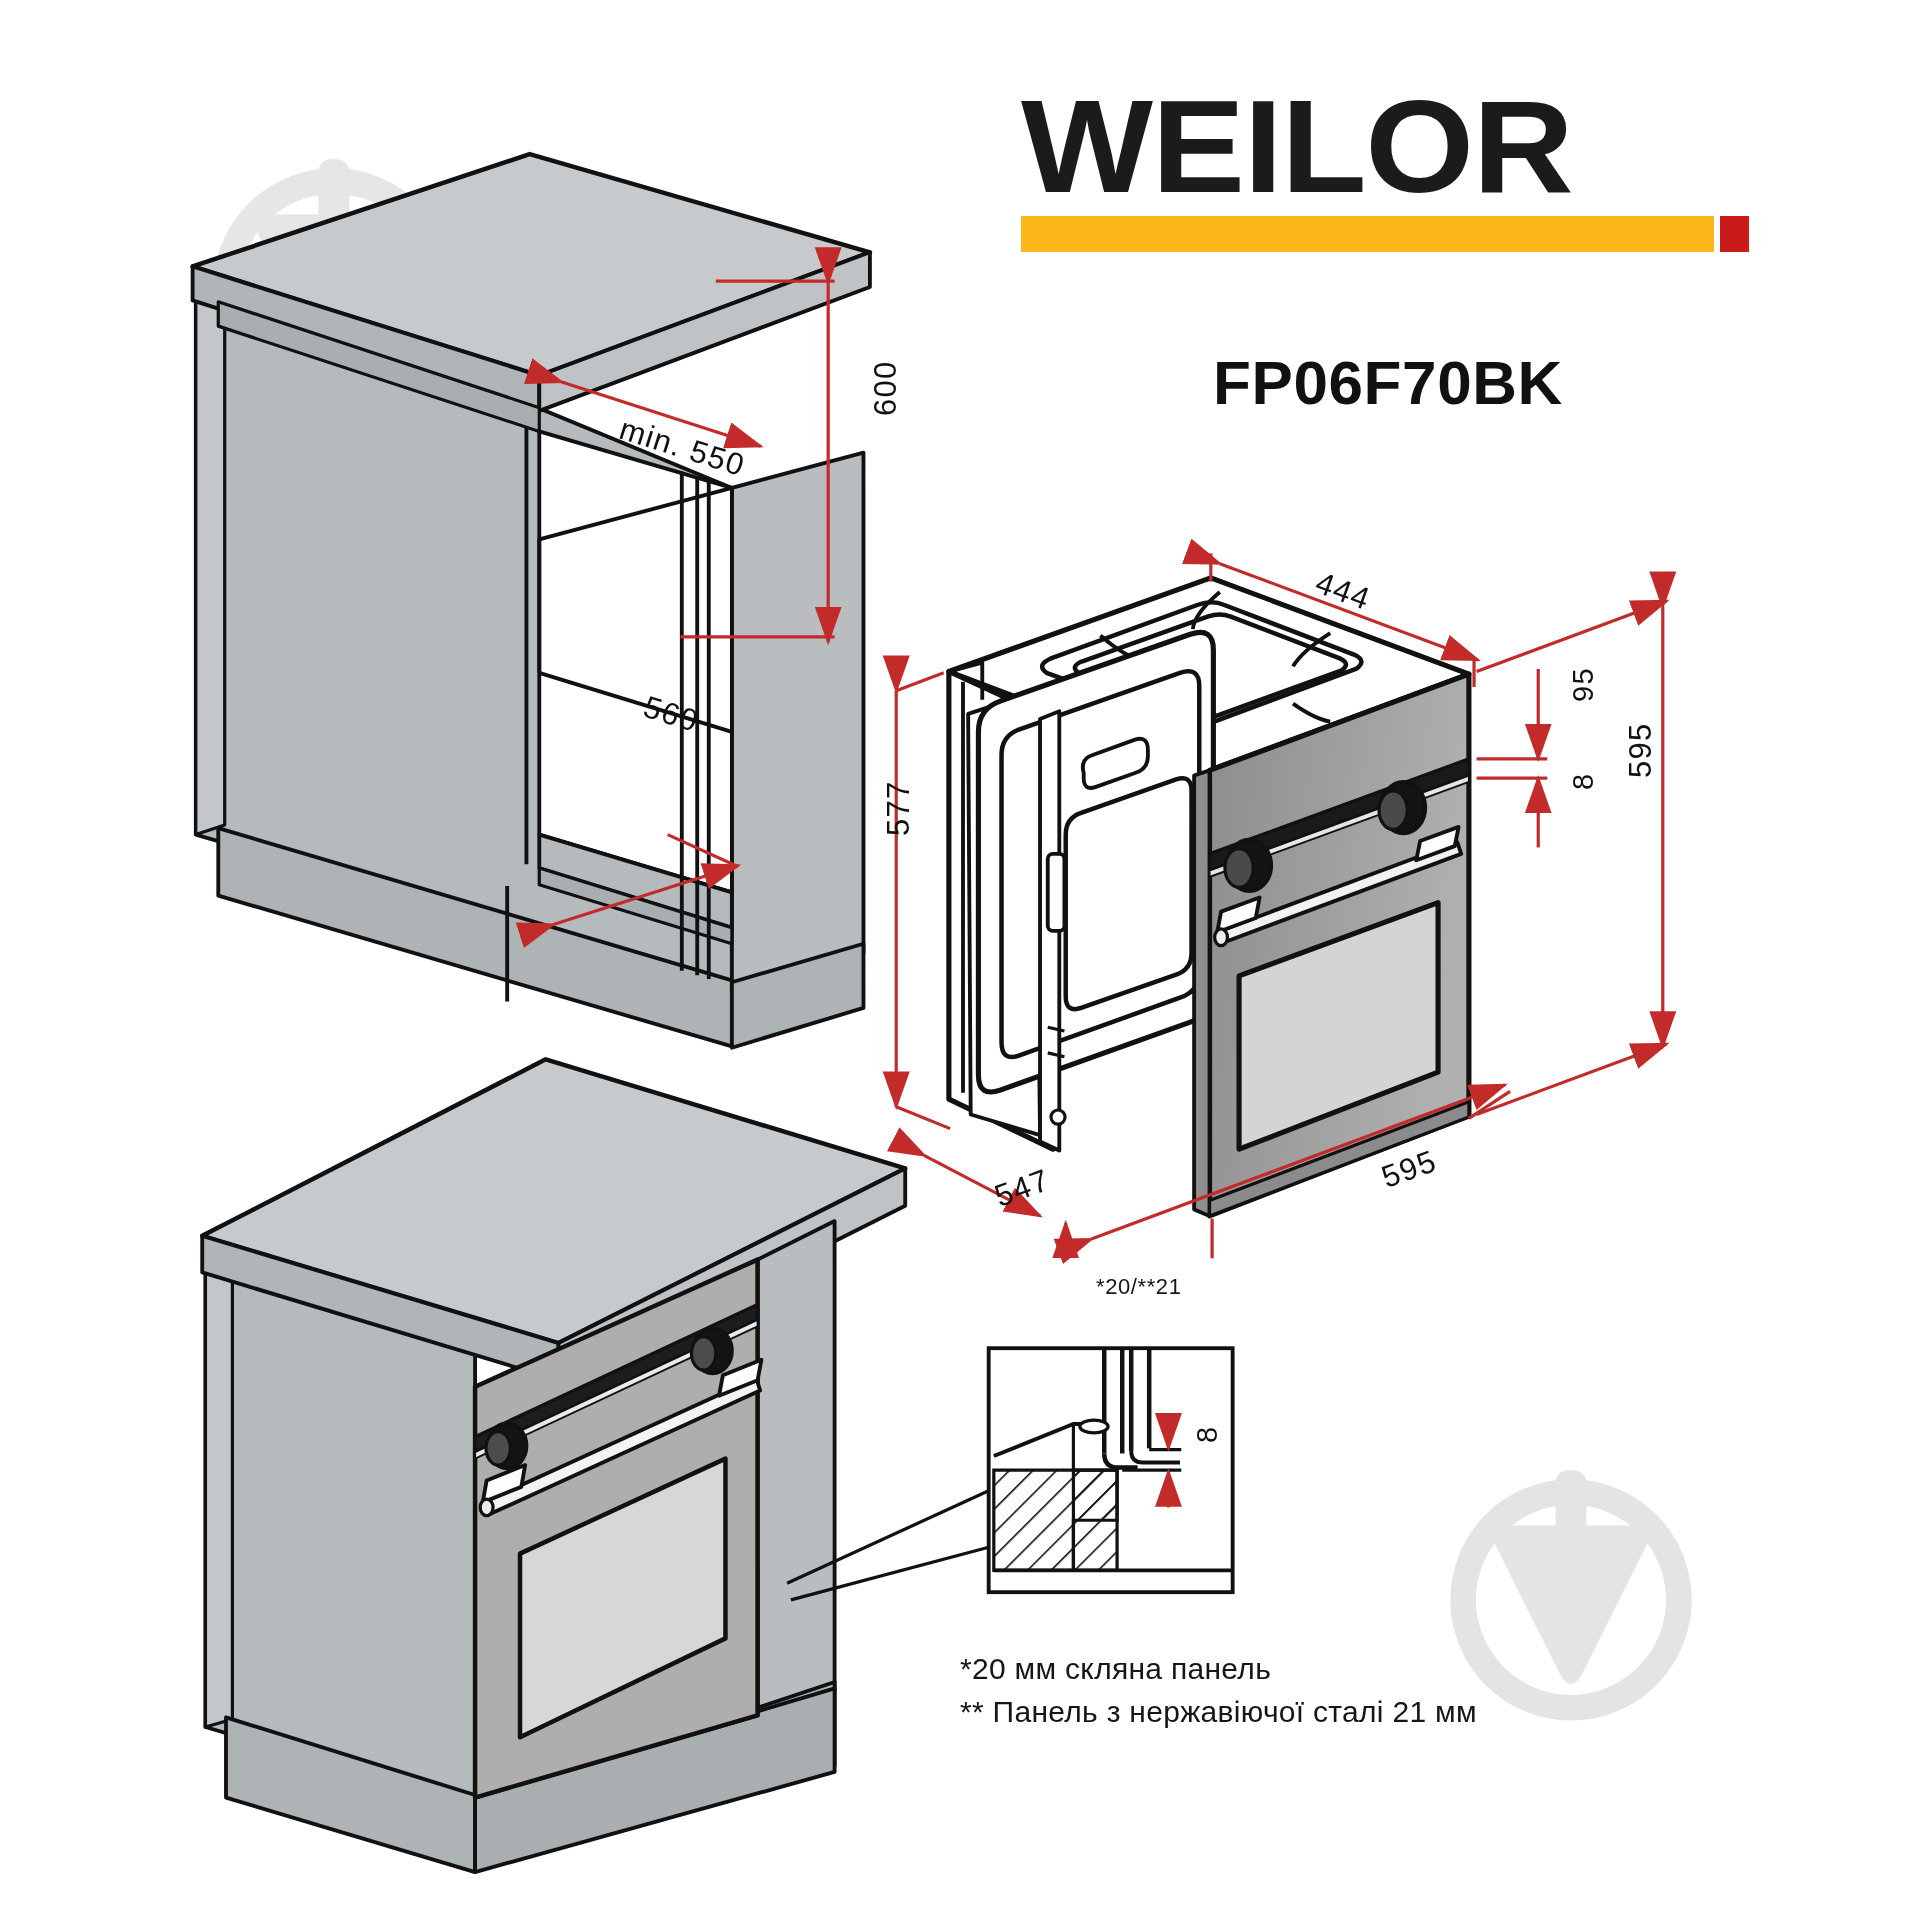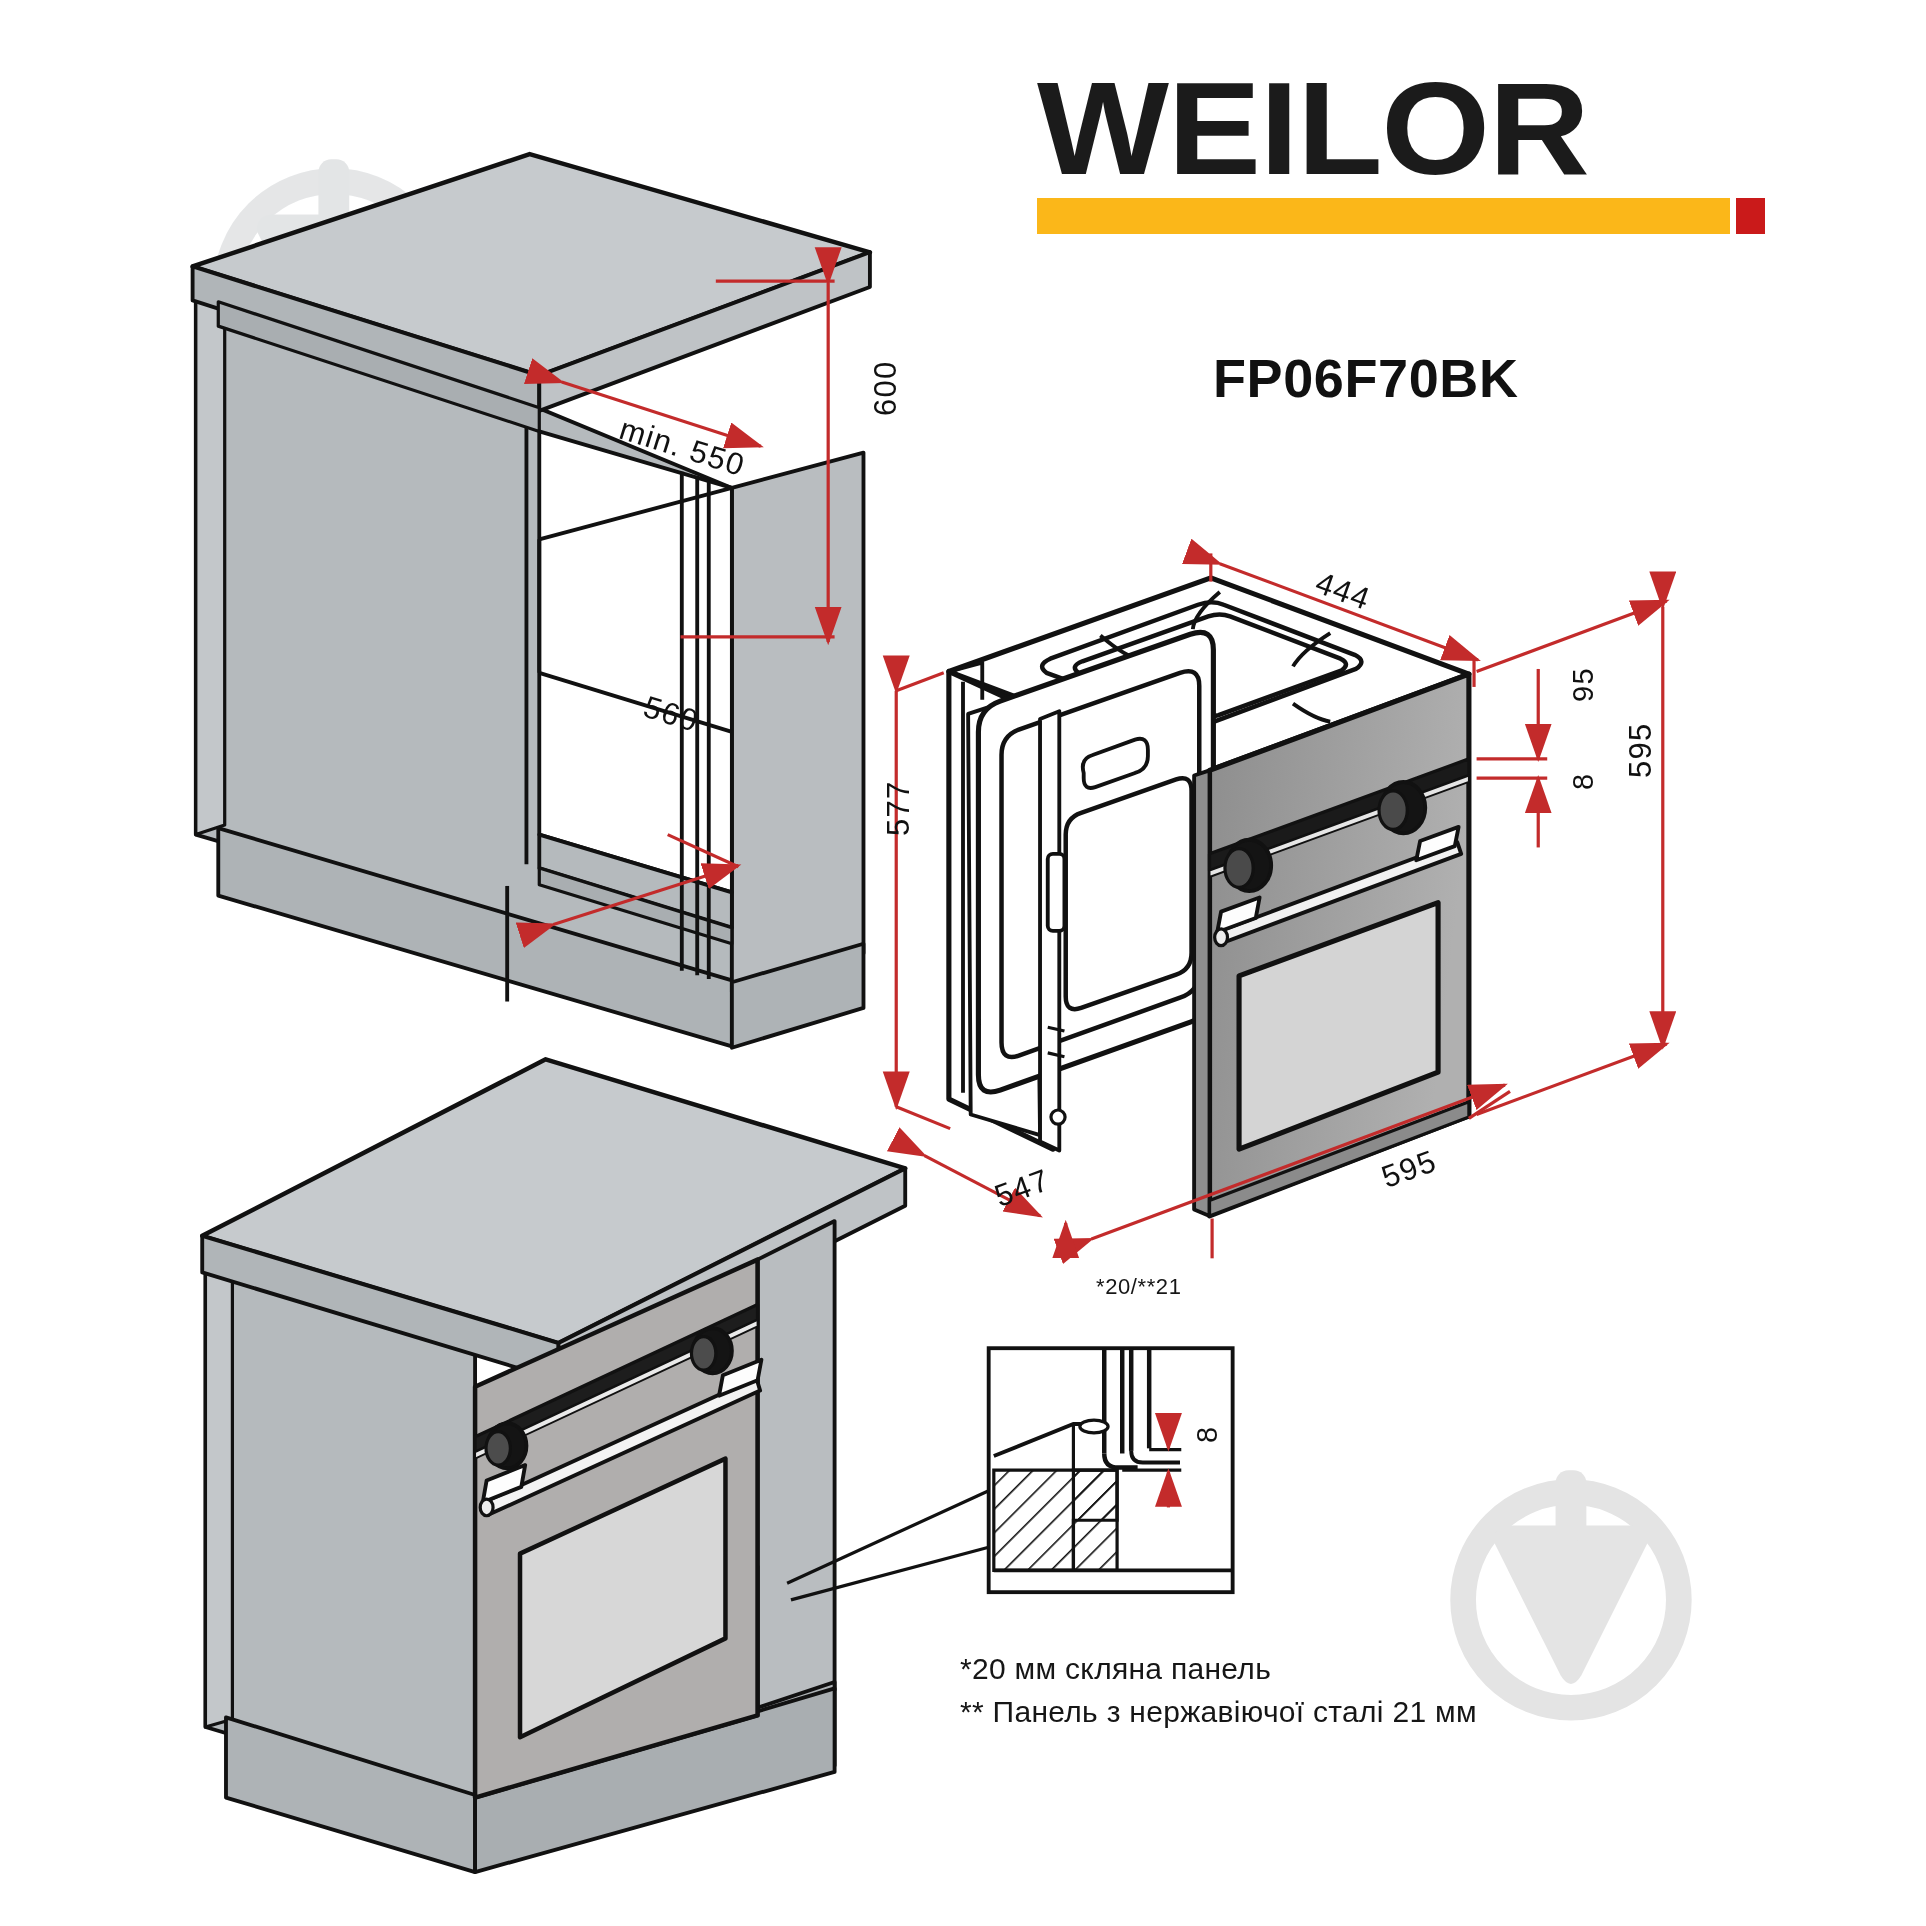--- a/index.html
+++ b/index.html
@@ -2,29 +2,29 @@
 <html style="font-size:10.3px"><head>
 <meta charset="utf-8">
 <style>
   html,body{margin:0;padding:0;background:#fff;}
   body{width:1926px;height:1926px;position:relative;overflow:hidden;
        font-family:"Liberation Sans","DejaVu Sans",sans-serif;}
   .stage{position:absolute;inset:0;width:1926px;height:1926px;}
   svg{position:absolute;top:0;left:0;width:1926px;height:1926px;}
 
   
-  .brand{position:absolute;left:1021px;top:70px;width:745px;margin-left:16px;}
+  .brand{position:absolute;left:1021px;top:88px;width:745px;}
   .brand-word{font-family:"Liberation Sans","DejaVu Sans",sans-serif;
     font-weight:700;font-size:132px;line-height:.9;letter-spacing:-1.3px;
     color:#1b1b1b;transform:scaleX(1.06);transform-origin:left center;}
   .brand-bars{display:flex;align-items:stretch;margin-top:9px;height:36px;width:728px;}
   .bar-yellow{flex:1 1 auto;background:#fbb719;}
   .bar-red{width:29.5px;margin-left:5.1px;background:#ca1a1a;}
   .model{position:absolute;left:1213px;top:347px;
-    font-weight:700;font-size:54px;letter-spacing:0.6px;color:#111;
+    font-weight:700;font-size:62px;letter-spacing:0.6px;color:#111;
     font-family:"Liberation Sans","DejaVu Sans",sans-serif;}
 
   
   .legend{position:absolute;left:960px;top:1624px;width:835px;color:#161616;margin-top:24px;}
   .legend div{font-size:30px;line-height:1.42;letter-spacing:0.3px;
     font-family:"Liberation Sans","DejaVu Sans",sans-serif;font-weight:300;}
 
   
   .dim{position:absolute;color:#111;font-size:31px;letter-spacing:1.3px;
        font-family:"Liberation Sans","DejaVu Sans",sans-serif;font-weight:300;

